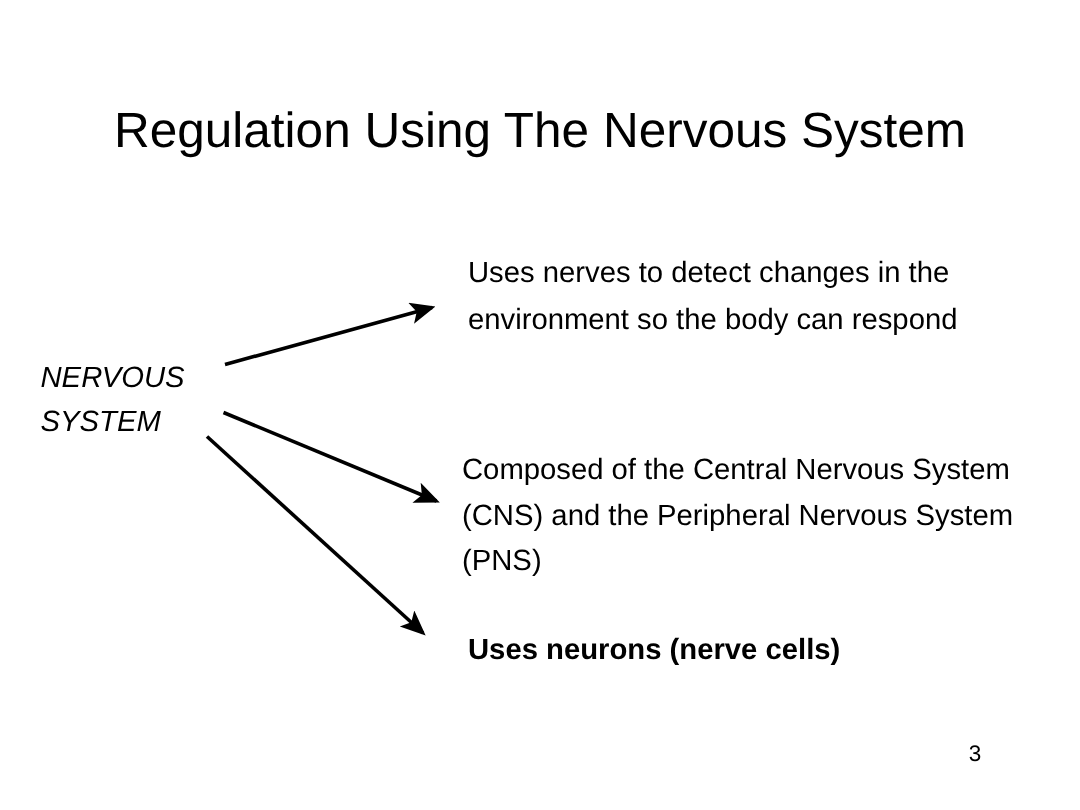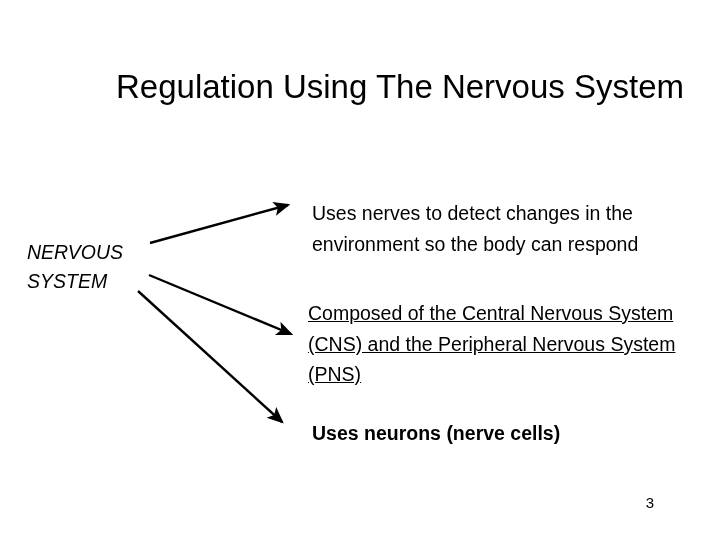--- a/index.html
+++ b/index.html
@@ -18,21 +18,21 @@
     background: #ffffff;
     overflow: hidden;
   }
 
   
   #slide-title {
     position: absolute;
     left: 36px;
     top: 44px;
     width: 648px;
-    text-align: right;
+    text-align: center;
     font-size: 33px;
     line-height: 42px;
     font-weight: normal;
     letter-spacing: 0px;
     color: #000000;
   }
 
   
   #source-label {
     position: absolute;
@@ -62,27 +62,25 @@
     position: absolute;
     font-size: 19.5px;
     line-height: 30.5px;
     color: #000000;
     text-align: left;
   }
   #body-block-1 {
     left: 312px;
     top: 167px;
     width: 368px;
-    margin-top: 31px;
   }
   #body-block-2 {
     left: 308px;
     top: 298px;
     width: 372px;
-    text-decoration: underline;
   }
   #body-block-3 {
     left: 312px;
     top: 418px;
     width: 368px;
     font-weight: bold;
   }
 
   
   #page-number {

